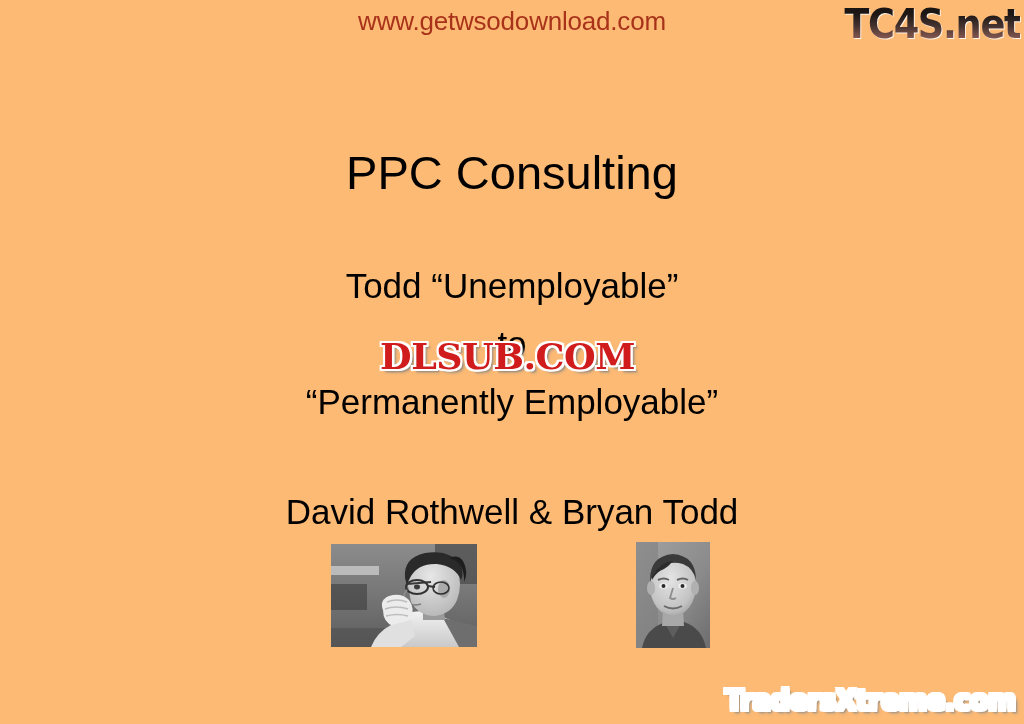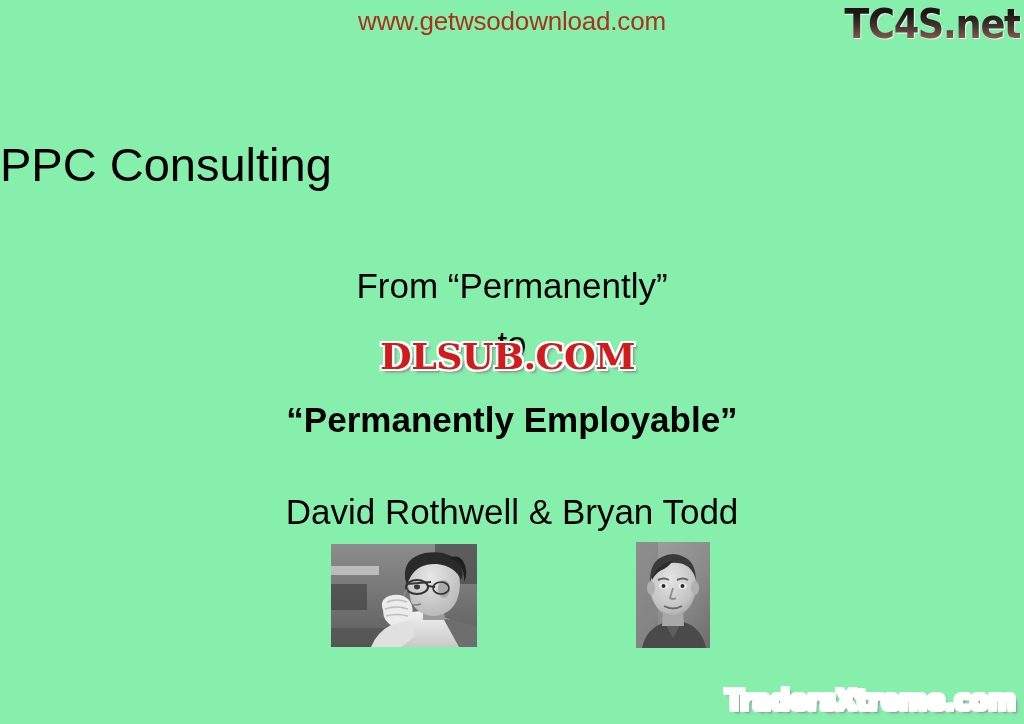--- a/index.html
+++ b/index.html
@@ -8,21 +8,21 @@
     padding: 0;
     background: #ffffff;
   }
   body {
     font-family: "Liberation Sans", sans-serif;
   }
   #slide {
     position: relative;
     width: 1024px;
     height: 724px;
-    background: #86efac;
+    background: #fdba74;
     overflow: hidden;
   }
 
   
   .top-url {
     position: absolute;
     top: 6px;
     left: 0;
     width: 1024px;
     text-align: center;
@@ -57,44 +57,44 @@
     color: transparent;
     -webkit-text-fill-color: transparent;
     text-shadow: none;
     filter: drop-shadow(1px 1px 0 rgba(255,255,255,0.85));
     white-space: nowrap;
   }
 
   
   .slide-title {
     position: absolute;
-    top: 137px;
+    top: 145px;
     left: 0;
     width: 1024px;
-    text-align: left;
+    text-align: center;
     font-size: 47px;
     font-weight: 400;
     color: #000000;
     letter-spacing: 0px;
     white-space: nowrap;
   }
 
   .subline {
     position: absolute;
     left: 0;
     width: 1024px;
     text-align: center;
     font-size: 35px;
     font-weight: 400;
     color: #000000;
     white-space: nowrap;
   }
   .subline-1 { top: 266px; }
   .subline-2 { top: 316px; margin-top: 8px; }
-  .subline-3 { top: 400px; font-weight: bold; }
+  .subline-3 { top: 382px; }
 
   .authors {
     position: absolute;
     top: 492px;
     left: 0;
     width: 1024px;
     text-align: center;
     font-size: 35px;
     font-weight: 400;
     color: #000000;
@@ -197,21 +197,21 @@
 <body>
 
 <div id="slide">
 
   <div class="top-url">www.getwsodownload.com</div>
 
   <div class="tc4s-logo">TC4S.net</div>
 
   <div class="slide-title">PPC Consulting</div>
 
-  <div class="subline subline-1">From “Permanently”</div>
+  <div class="subline subline-1">Todd “Unemployable”</div>
 
   <div class="subline subline-2">to</div>
 
   <div class="subline subline-3">“Permanently Employable”</div>
 
   <div class="dlsub-watermark">
     <span class="dl-text">DLSUB.COM</span>
   </div>
 
   <div class="authors">David Rothwell &amp; Bryan Todd</div>

